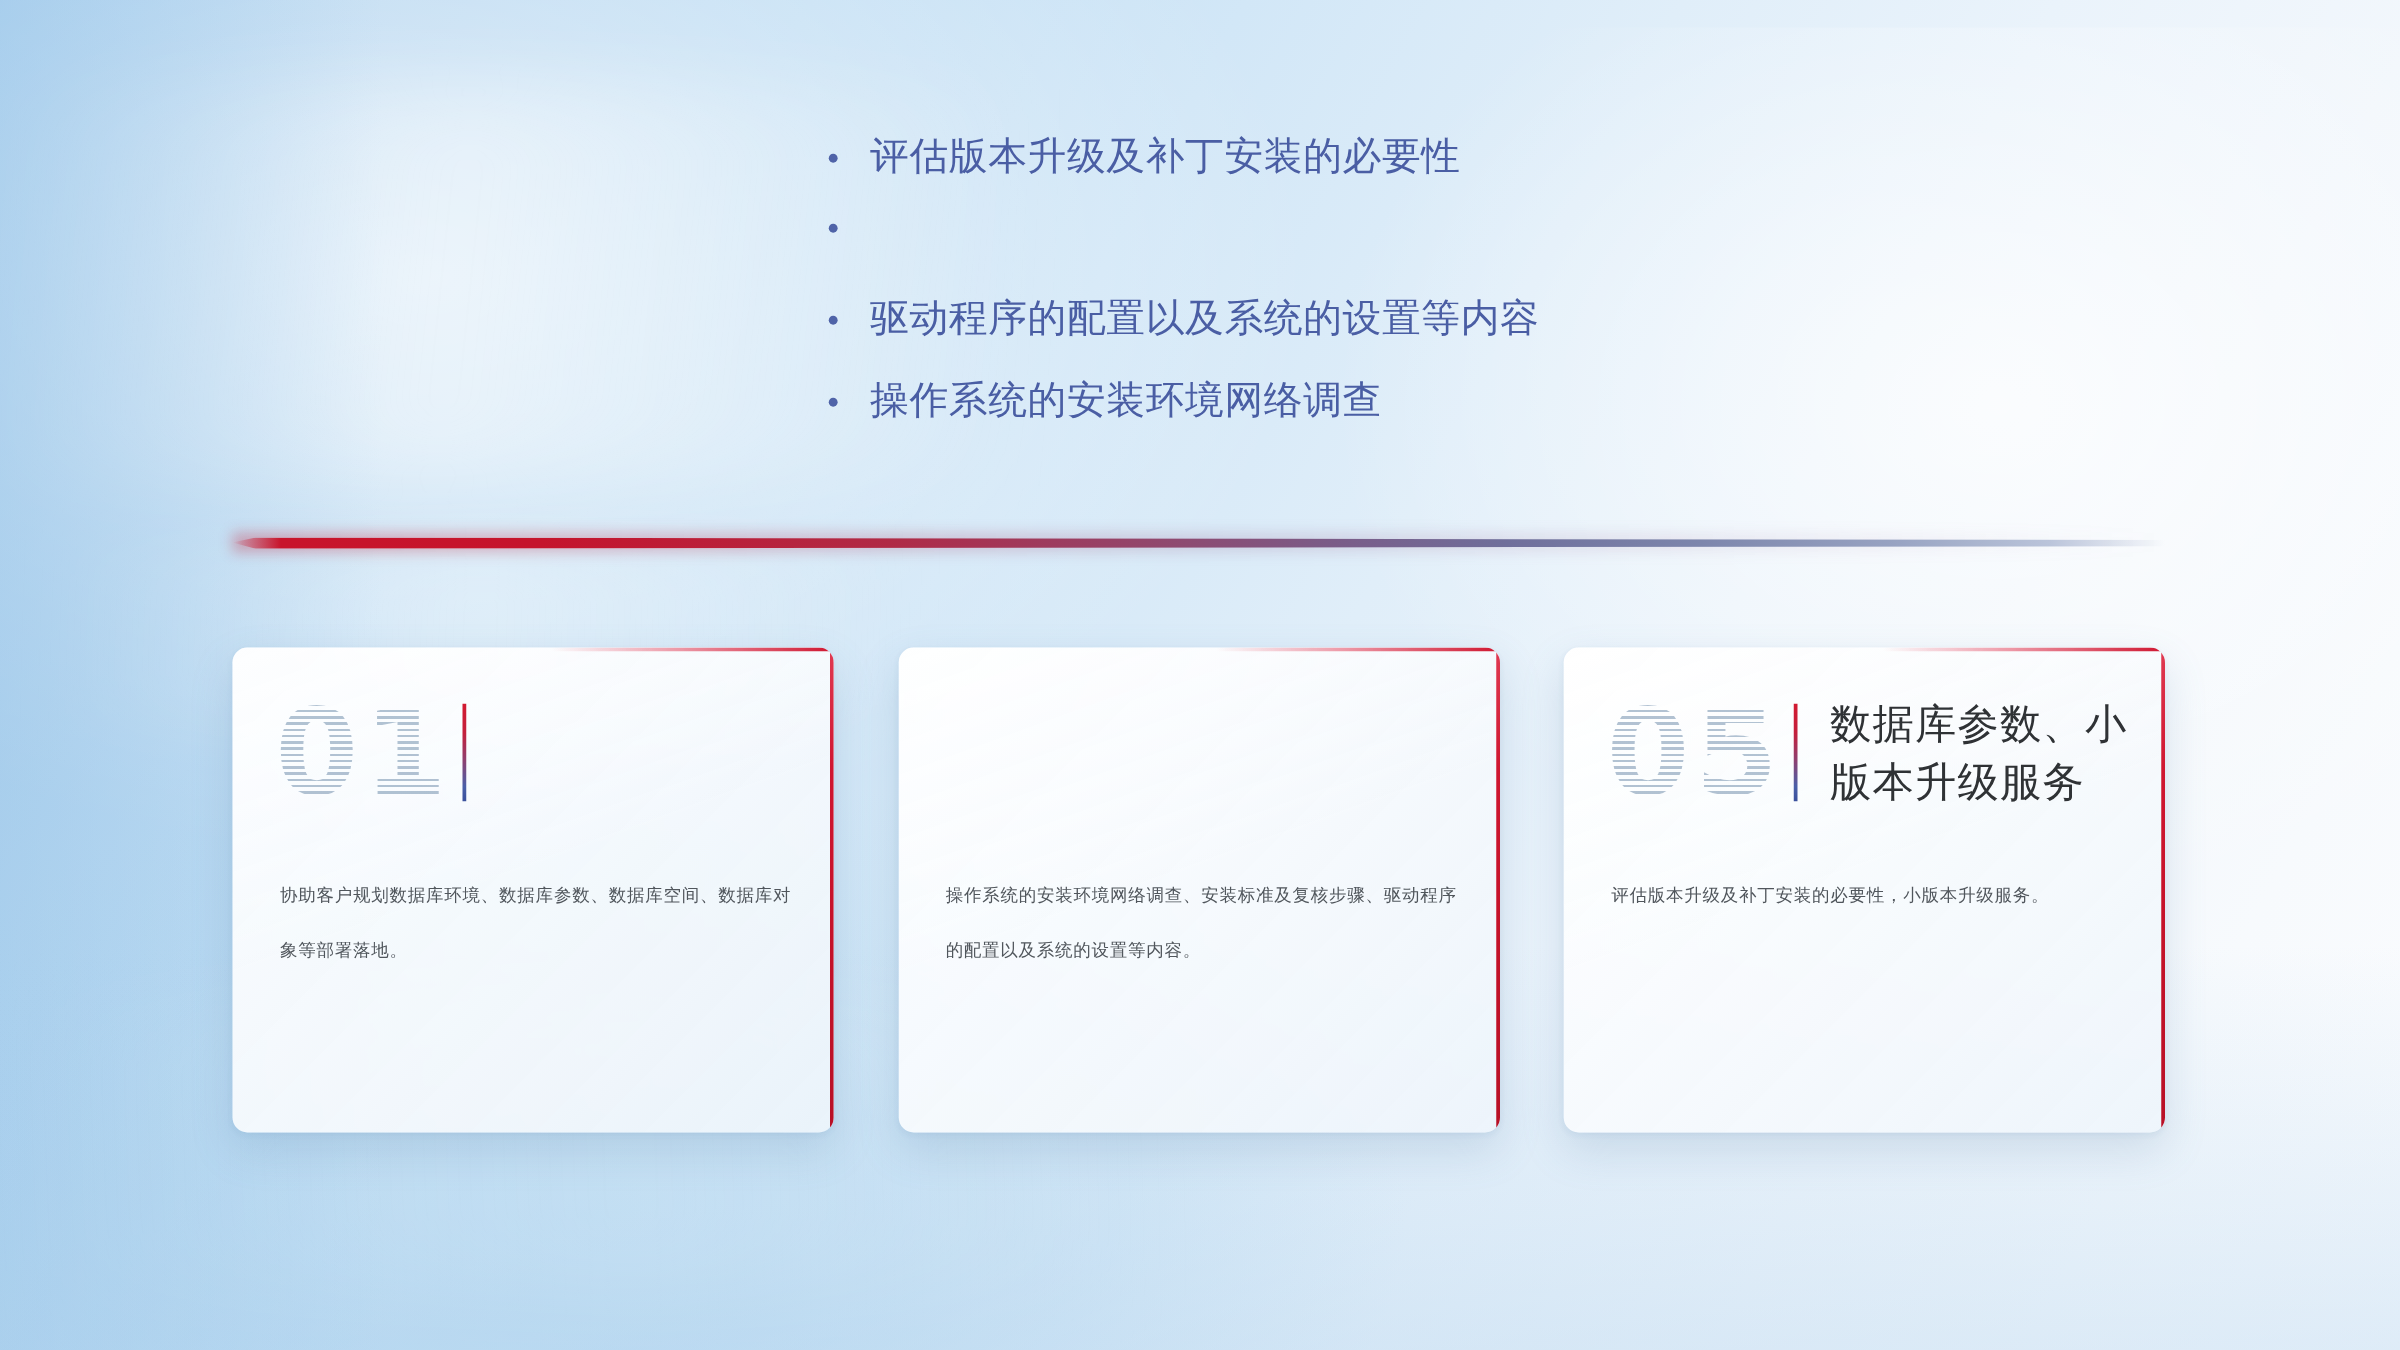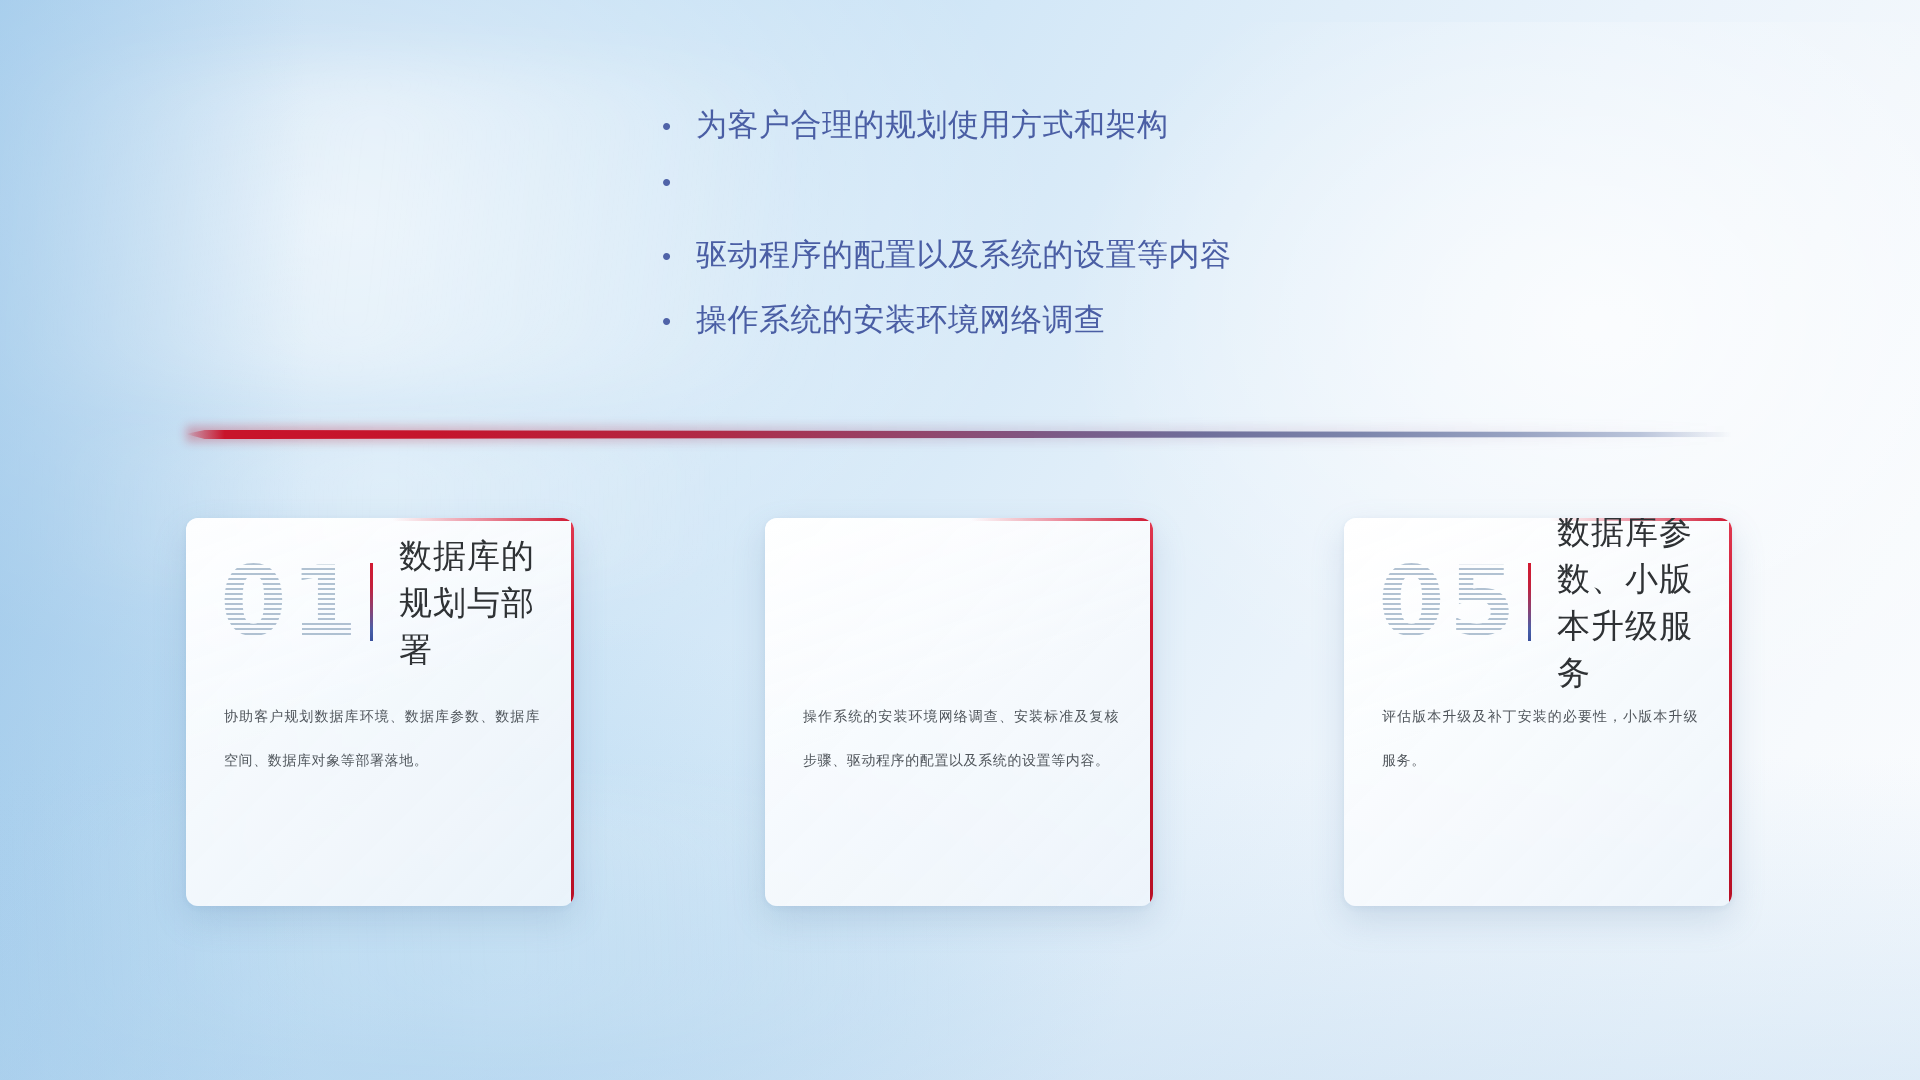--- a/index.html
+++ b/index.html
@@ -108,21 +108,21 @@
   }
 
   
   .cards{
     position:absolute; left:186px; top:518px;
     width:1546px; height:410px;
     display:flex; justify-content:space-between;
   }
   .card{
     position:relative;
-    width:388px; height:388px;
+    width:481px; height:388px;
     border-radius:12px;
     background:linear-gradient(135deg,
        rgba(255,255,255,.93) 0%,
        rgba(250,252,254,.92) 35%,
        rgba(244,248,252,.90) 70%,
        rgba(238,245,251,.88) 100%);
     box-shadow:0 14px 34px rgba(90,130,170,.20), 0 2px 6px rgba(90,130,170,.10);
     overflow:hidden;
     backdrop-filter:blur(2px);
   }
@@ -195,21 +195,21 @@
 <div class="bg-streak-a"></div>
 <div class="bg-streak-b"></div>
 <div class="bg-streak-c"></div>
 <div class="bg-vignette-left"></div>
 <div class="bg-bottom-tint"></div>
 
 <div class="bullets">
 
   <div class="bullet-row">
     <span class="bullet-dot">•</span>
-    <span class="bullet-text">为客户合理的规划使用方式和架构</span>
+    <span class="bullet-text">评估版本升级及补丁安装的必要性</span>
   </div>
 
   <div class="bullet-row">
     <span class="bullet-dot">•</span>
   </div>
 
   <div class="bullet-row">
     <span class="bullet-dot">•</span>
     <span class="bullet-text">驱动程序的配置以及系统的设置等内容</span>
   </div>
@@ -228,21 +228,20 @@
 
 <div class="cards">
 
   <div class="card">
     <div class="card-sheen"></div>
     <div class="card-edge"></div>
     <div class="card-edge-top"></div>
     <div class="card-head">
       <div class="card-num">01</div>
       <div class="card-divider"></div>
-      <div class="card-title">数据库的规划与部署</div>
     </div>
     <div class="card-body">协助客户规划数据库环境、数据库参数、数据库空间、数据库对象等部署落地。</div>
   </div>
 
   <div class="card">
     <div class="card-sheen"></div>
     <div class="card-edge"></div>
     <div class="card-edge-top"></div>
     <div class="card-body">操作系统的安装环境网络调查、安装标准及复核步骤、驱动程序的配置以及系统的设置等内容。</div>
   </div>

